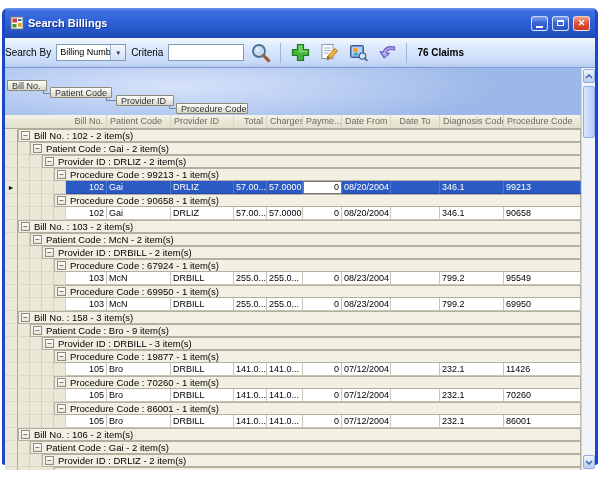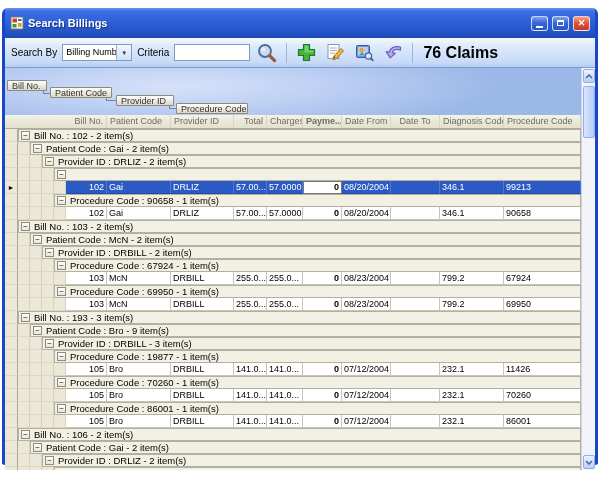--- a/index.html
+++ b/index.html
@@ -12,33 +12,33 @@
             background:linear-gradient(180deg,#6d96ef 0%,#3f70e0 10%,#2e60d8 45%,#2353c4 82%,#1c49b4 100%);}
   .title-text{flex:1;color:#fff;font-weight:bold;font-size:11px;text-shadow:1px 1px 1px rgba(0,0,30,.45);
               white-space:nowrap;overflow:hidden;}
   .winbtn{width:17px;height:15px;border:1px solid rgba(255,255,255,.75);border-radius:3px;box-sizing:border-box;
           display:flex;align-items:center;justify-content:center;color:#fff;}
   .winbtn.minmax{background:linear-gradient(180deg,#7da2f2,#3965d8 45%,#2a55c8);}
   .winbtn.close{background:linear-gradient(180deg,#f1a28c,#e0573a 45%,#c23b22);font-size:9px;font-weight:bold;}
   .glyph-min{width:7px;height:2px;background:#fff;margin-top:7px;}
   .glyph-max{width:7px;height:6px;border:1px solid #fff;border-top-width:2px;box-sizing:border-box;}
   
-  .toolbar{height:30px;box-sizing:border-box;display:flex;align-items:center;padding:0 6px;gap:5px;
+  .toolbar{height:30px;box-sizing:border-box;display:flex;align-items:center;padding:0 0;gap:5px;
            background:linear-gradient(180deg,#f3f8fe 0%,#ddeafc 30%,#c6d9f7 85%,#b4cbf1 100%);
            border-bottom:1px solid #7f9cd0;font-size:10px;color:#000;}
   .combo{width:70px;height:17px;box-sizing:border-box;background:#fff;border:1px solid #7f9db9;
          display:flex;align-items:stretch;}
   .combo-text{flex:1;font-size:9px;line-height:15px;padding-left:3px;white-space:nowrap;overflow:hidden;}
   .combo-btn{width:14px;background:linear-gradient(180deg,#f3f7fd,#cfe0f8);border-left:1px solid #9ab4d8;
              display:flex;align-items:center;justify-content:center;font-size:6px;color:#333;}
   .textinput{width:76px;height:17px;box-sizing:border-box;border:1px solid #7f9db9;background:#fff;
              font-size:10px;padding:0 3px;font-family:"Liberation Sans",sans-serif;}
   .tool-icon{width:24px;height:24px;display:flex;align-items:center;justify-content:center;}
   .sep{width:1px;height:20px;background:#9db4dd;margin:0 2px;}
-  .claims{font-weight:bold;font-size:16px;margin-left:3px;white-space:nowrap;}
+  .claims{font-weight:bold;font-size:10px;margin-left:3px;white-space:nowrap;}
   
   .client{position:relative;height:402px;overflow:hidden;background:#404040;}
   .grouppanel{position:absolute;left:0;top:0;width:576px;height:47px;overflow:hidden;
     background:radial-gradient(ellipse 320px 46px at 170px 18px,#d6e2f9 0%,#bccff3 50%,#9cb8e8 100%);}
   .gbox{position:absolute;height:11px;box-sizing:border-box;border:1px solid #8c8a7a;border-radius:1px;
         background:linear-gradient(180deg,#fefefe,#ebe9df 55%,#d9d6c9);
         font-size:9px;color:#333;display:flex;align-items:center;padding:0 4px;white-space:nowrap;overflow:hidden;}
   .gb1{left:2px;top:12px;width:40px;}
   .gb2{left:45px;top:19px;width:62px;}
   .gb3{left:111px;top:27px;width:58px;}
@@ -63,21 +63,21 @@
   .indent{width:12px;flex:none;background:#ebe8d7;border-right:1px solid #d5d2c2;border-bottom:1px solid #dcd9c8;}
   .band{flex:1;background:#f2f0e3;border:1px solid #b3b0a1;display:flex;align-items:center;gap:4px;
         padding-left:2px;font-size:9.5px;color:#000;}
   .minusbox{width:9px;height:9px;box-sizing:border-box;border:1px solid #8e8b79;flex:none;
             background:linear-gradient(180deg,#ffffff,#e8e6da);display:flex;align-items:center;justify-content:center;
             font-size:8px;line-height:1;color:#222;}
   .glabel{white-space:nowrap;overflow:hidden;}
   .dcell{background:#fff;border-right:1px solid #c8c5b5;border-bottom:1px solid #c8c5b5;
          font-size:9px;padding:0 2px;line-height:12px;color:#000;flex:none;}
   .c0{width:41px;} .c1{width:64px;} .c2{width:63px;} .c3{width:33px;} .c4{width:36px;}
-  .c5{width:39px;font-weight:bold;} .c6{width:49px;} .c7{width:49px;} .c8{width:64px;} .c9{flex:1 !important;width:auto;}
+  .c5{width:39px;} .c6{width:49px;} .c7{width:49px;} .c8{width:64px;} .c9{flex:1 !important;width:auto;}
   .num{text-align:right;}
   .hcenter{text-align:center;}
   .row.selected .dcell{background:#2b5ac4;color:#fff;border-right-color:#4d79d0;border-bottom-color:#1e4aa8;}
   .row.selected .dcell.editor{background:#fff;color:#000;border:1px solid #767676;line-height:11px;}
   
   .vscroll{position:absolute;right:0;top:0;width:14px;height:402px;box-sizing:border-box;
            background:#f2f4fa;border-left:1px solid #cdd2e0;}
   .sbtn{position:absolute;left:1px;width:12px;height:14px;box-sizing:border-box;border:1px solid #93aede;
         border-radius:2px;background:linear-gradient(180deg,#f0f5fe,#cdddf9 60%,#bacff7);
         display:flex;align-items:center;justify-content:center;}
@@ -214,20 +214,21 @@
             <span class="glabel">Provider ID : DRLIZ - 2 item(s)</span>
           </div>
         </div>
         <div class="row">
           <div class="cell recsel"></div>
           <div class="cell indent"></div>
           <div class="cell indent"></div>
           <div class="cell indent"></div>
           <div class="cell band">
             <span class="minusbox">−</span>
+            <span class="glabel">Procedure Code : 99213 - 1 item(s)</span>
           </div>
         </div>
         <div class="row selected">
           <div class="cell recsel">
             <span>►</span>
           </div>
           <div class="cell indent"></div>
           <div class="cell indent"></div>
           <div class="cell indent"></div>
           <div class="cell indent"></div>
@@ -311,21 +312,21 @@
           <div class="cell indent"></div>
           <div class="cell dcell c0 num">103</div>
           <div class="cell dcell c1">McN</div>
           <div class="cell dcell c2">DRBILL</div>
           <div class="cell dcell c3">255.0...</div>
           <div class="cell dcell c4">255.0...</div>
           <div class="cell dcell c5 num">0</div>
           <div class="cell dcell c6">08/23/2004</div>
           <div class="cell dcell c7"></div>
           <div class="cell dcell c8">799.2</div>
-          <div class="cell dcell c9">67924</div>
+          <div class="cell dcell c9">95549</div>
         </div>
         <div class="row">
           <div class="cell recsel"></div>
           <div class="cell indent"></div>
           <div class="cell indent"></div>
           <div class="cell indent"></div>
           <div class="cell band">
             <span class="minusbox">−</span>
             <span class="glabel">Procedure Code : 69950 - 1 item(s)</span>
           </div>
@@ -344,21 +345,21 @@
           <div class="cell dcell c5 num">0</div>
           <div class="cell dcell c6">08/23/2004</div>
           <div class="cell dcell c7"></div>
           <div class="cell dcell c8">799.2</div>
           <div class="cell dcell c9">69950</div>
         </div>
         <div class="row">
           <div class="cell recsel"></div>
           <div class="cell band">
             <span class="minusbox">−</span>
-            <span class="glabel">Bill No. : 193 - 3 item(s)</span>
+            <span class="glabel">Bill No. : 158 - 3 item(s)</span>
           </div>
         </div>
         <div class="row">
           <div class="cell recsel"></div>
           <div class="cell indent"></div>
           <div class="cell band">
             <span class="minusbox">−</span>
             <span class="glabel">Patient Code : Bro - 9 item(s)</span>
           </div>
         </div>

